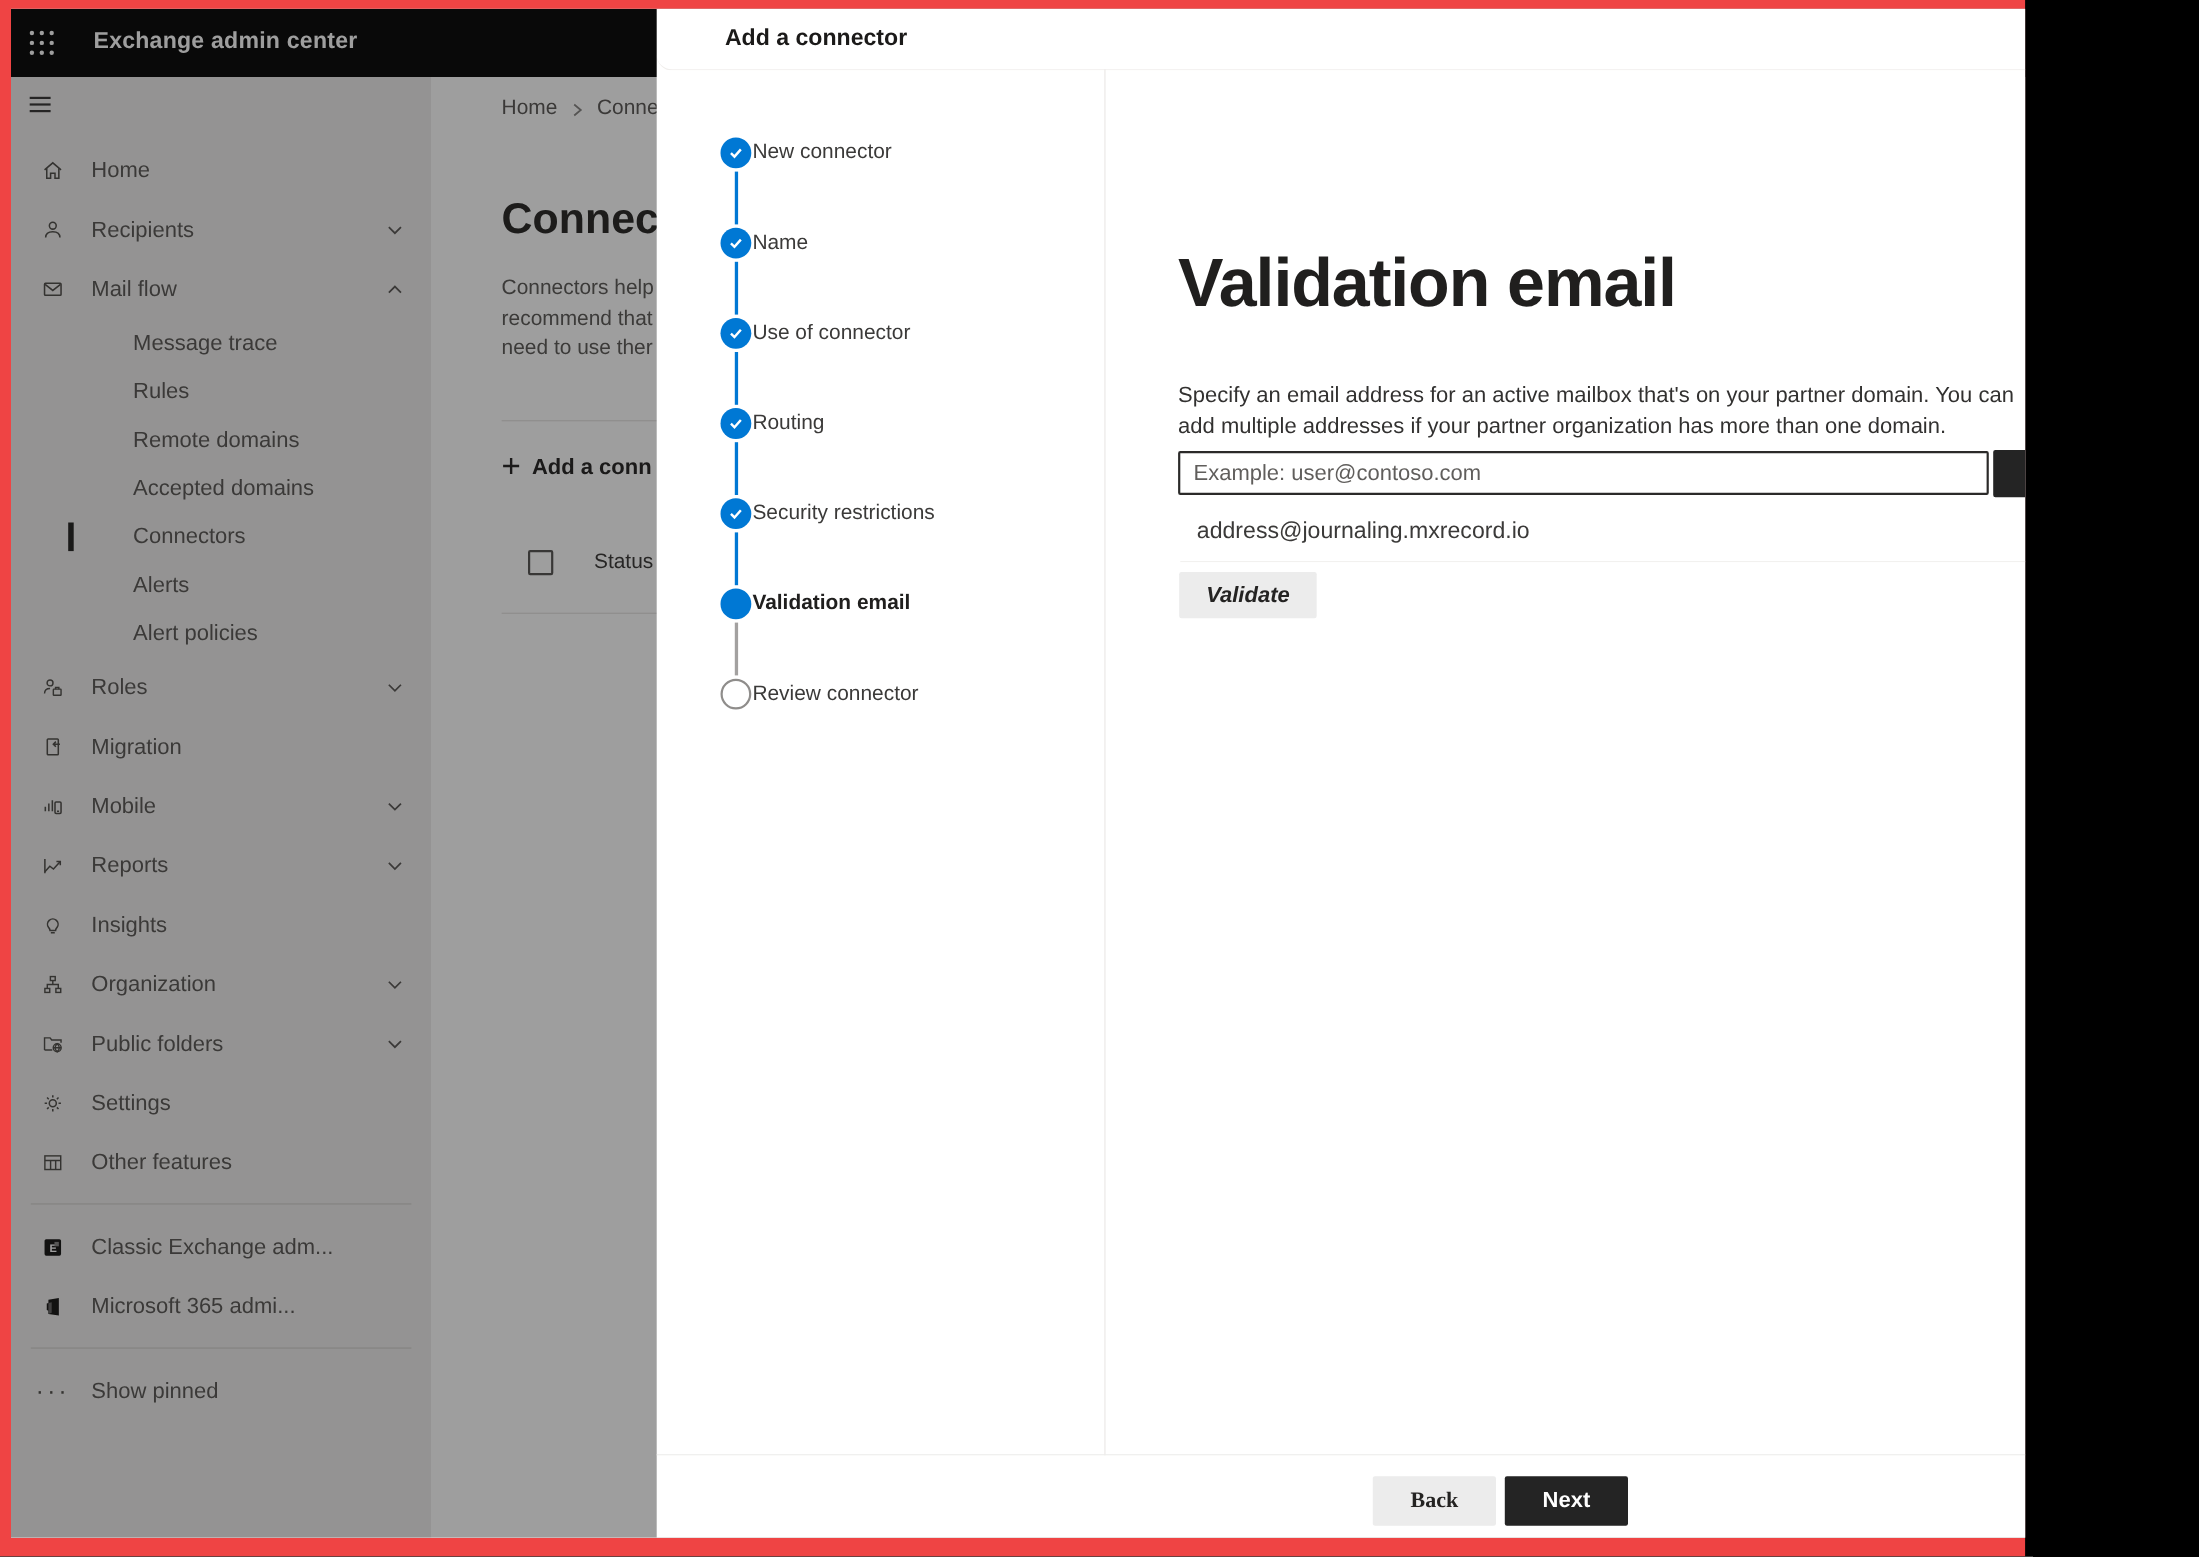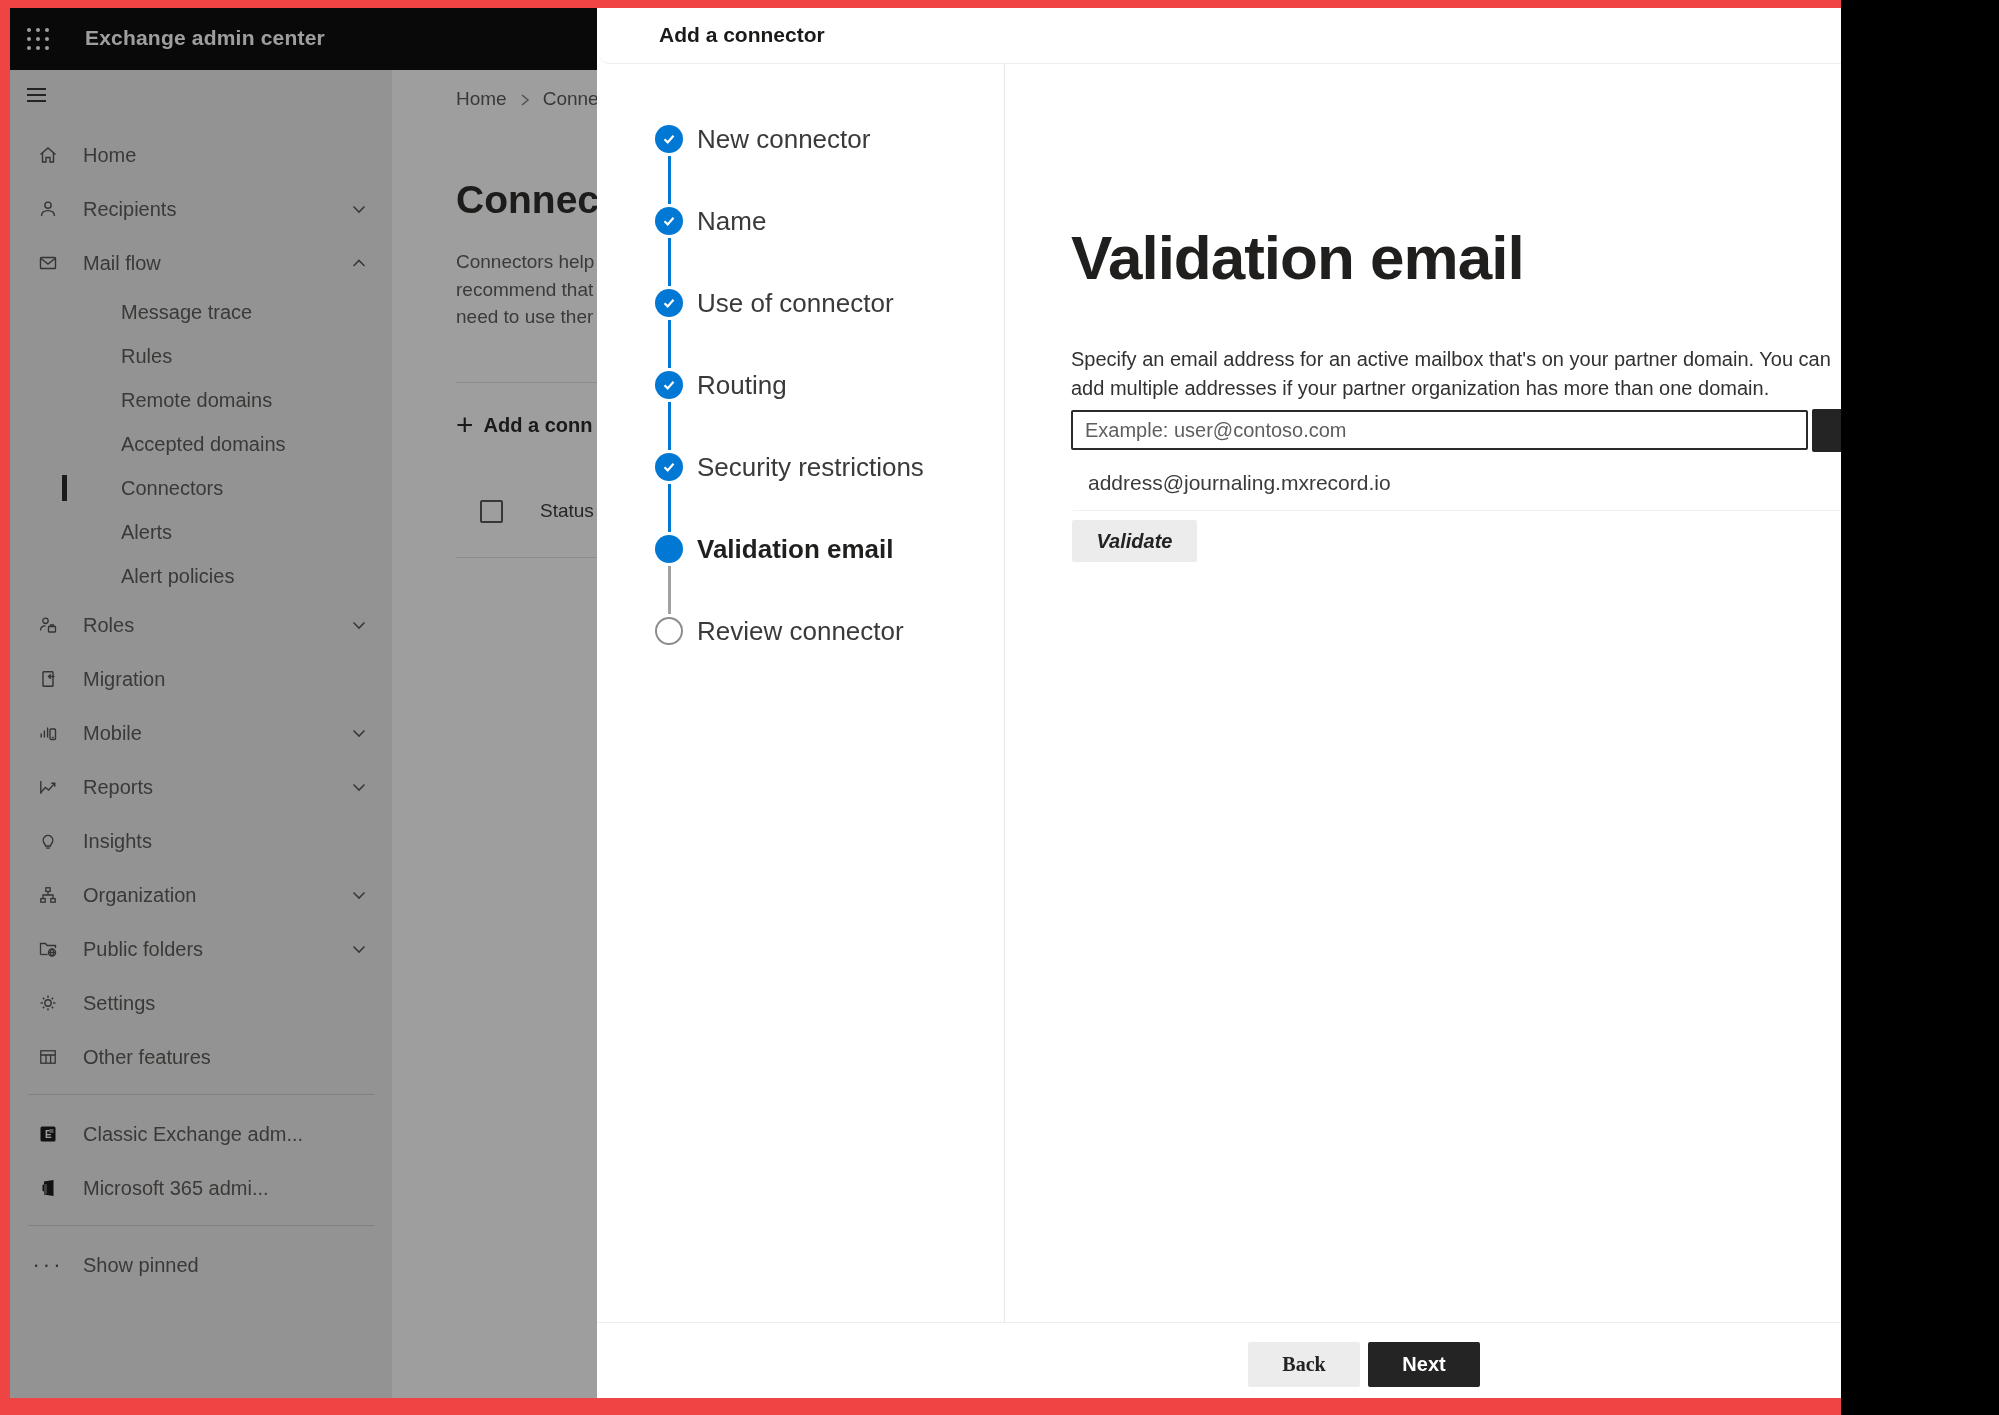--- a/index.html
+++ b/index.html
@@ -51,21 +51,21 @@
   .panel-title{position:absolute;left:62px;top:15px;font-size:21px;font-weight:700;color:#1b1a19;}
   .close-btn{position:absolute;right:22px;top:12px;width:32px;height:32px;display:flex;align-items:center;justify-content:center;cursor:pointer;background:none;border:none;padding:0;}
 
   .v-divider{position:absolute;left:407px;top:55px;bottom:75px;width:1px;background:#e9e7e5;}
 
   .steps{position:absolute;left:58px;top:117px;list-style:none;margin:0;padding:0;}
   .step{position:relative;height:82px;display:flex;align-items:flex-start;cursor:pointer;}
   .step .bubble{width:28px;height:28px;border-radius:50%;flex:0 0 28px;display:flex;align-items:center;justify-content:center;box-sizing:border-box;}
   .step.completed .bubble,.step.current .bubble{background:#0078d4;}
   .step.upcoming .bubble{background:#fff;border:2px solid #8f8d8b;}
-  .step .slbl{margin-left:14px;margin-top:1px;font-size:26px;line-height:26px;color:#3b3a39;white-space:nowrap;}
+  .step .slbl{margin-left:1px;margin-top:1px;font-size:19px;line-height:26px;color:#3b3a39;white-space:nowrap;}
   .step.current .slbl{font-weight:700;color:#201f1e;}
   .step .link{position:absolute;left:12.5px;top:31px;width:3px;height:48px;background:#0078d4;}
   .step .link.gray{background:#a3a1a0;}
   .step:last-child .link{display:none;}
 
   .wiz-h1{position:absolute;left:474px;top:168px;font-size:62px;line-height:80px;font-weight:700;letter-spacing:-1px;color:#201f1e;white-space:nowrap;}
   .wiz-desc{position:absolute;left:474px;top:317px;width:790px;font-size:20px;line-height:29px;color:#323130;}
   .email-input{position:absolute;left:474px;top:402px;width:737px;height:40px;box-sizing:border-box;border:2px solid #2b2a29;border-radius:2px;padding:0 12px;font-size:20px;color:#201f1e;font-family:inherit;outline:none;}
   .email-input::placeholder{color:#605e5c;}
   .plus-btn{position:absolute;left:1215px;top:401px;width:80px;height:43px;background:#242424;border:none;border-radius:2px;cursor:pointer;display:flex;align-items:center;justify-content:center;padding:0;}

